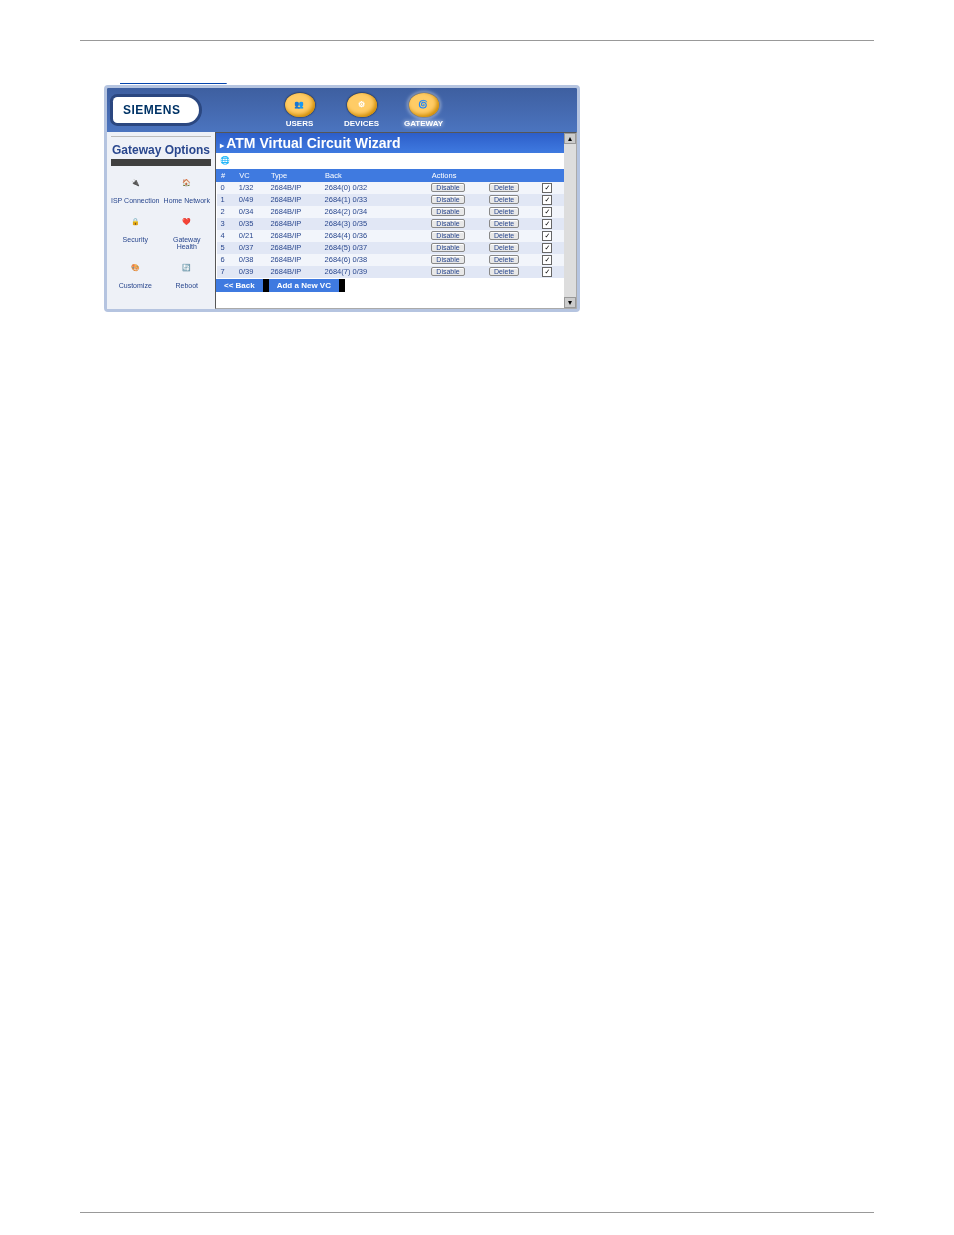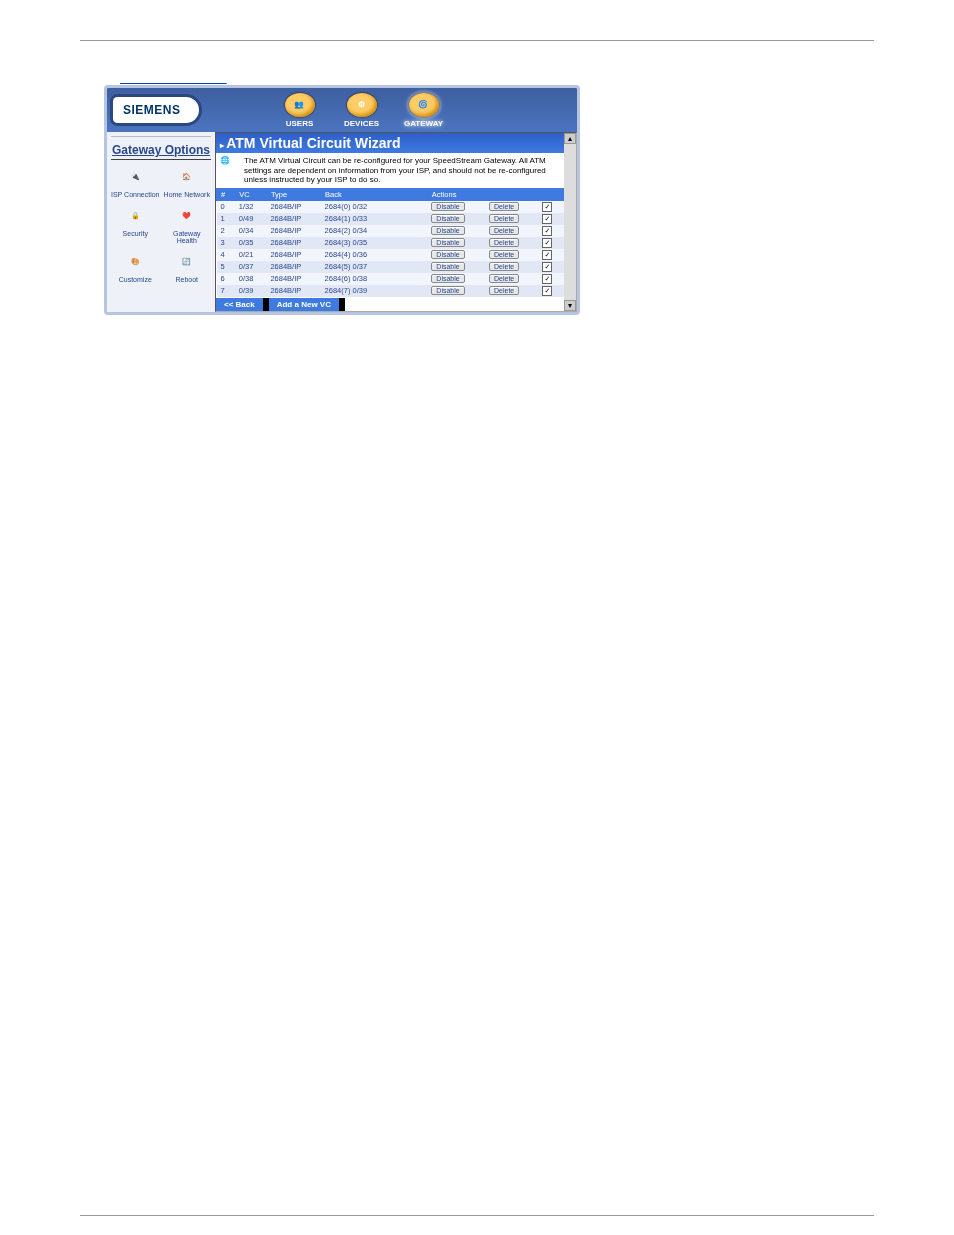--- a/index.html
+++ b/index.html
@@ -92,23 +92,22 @@
     width: 100px;
     padding: 4px;
     background: #eef1f7;
   }
   .sidetitle {
     text-align: center;
     color: #29478e;
     font-weight: bold;
     font-size: 12px;
     padding: 6px 0 2px 0;
-    border-top:1px solid #bbb;border-bottom:1px solid #404040;
+    border-top:1px solid #bbb;border-bottom:7px solid #404040;
     margin-bottom:4px;
-    text-decoration:underline;
   }
   .sidecells {
     display: grid;
     grid-template-columns: 1fr 1fr;
     gap: 3px;
   }
   .sidecell {
     display:flex;flex-direction:column;align-items:center;
     font-size: 7px;
     color: #29478e;
@@ -215,21 +214,20 @@
             <span class="ic">🔄</span>
             <span>Reboot</span>
           </div>
         </div>
       </div>
       <div class="main">
         <div class="mainwrap">
           <div class="wizhdr">ATM Virtual Circuit Wizard</div>
           <div class="intro">
             <span class="globe">🌐</span>
-            <span>The ATM Virtual Circuit can be re-configured for your SpeedStream Gateway. All ATM settings are dependent on information from your ISP, and should not be re-configured unless instructed by your ISP to do so.</span>
           </div>
           <table class="tbl">
             <tbody>
                 <tr>
               <th>#</th>
               <th>VC</th>
               <th>Type</th>
               <th>Back</th>
               <th colspan="3">Actions</th>
             </tr>

